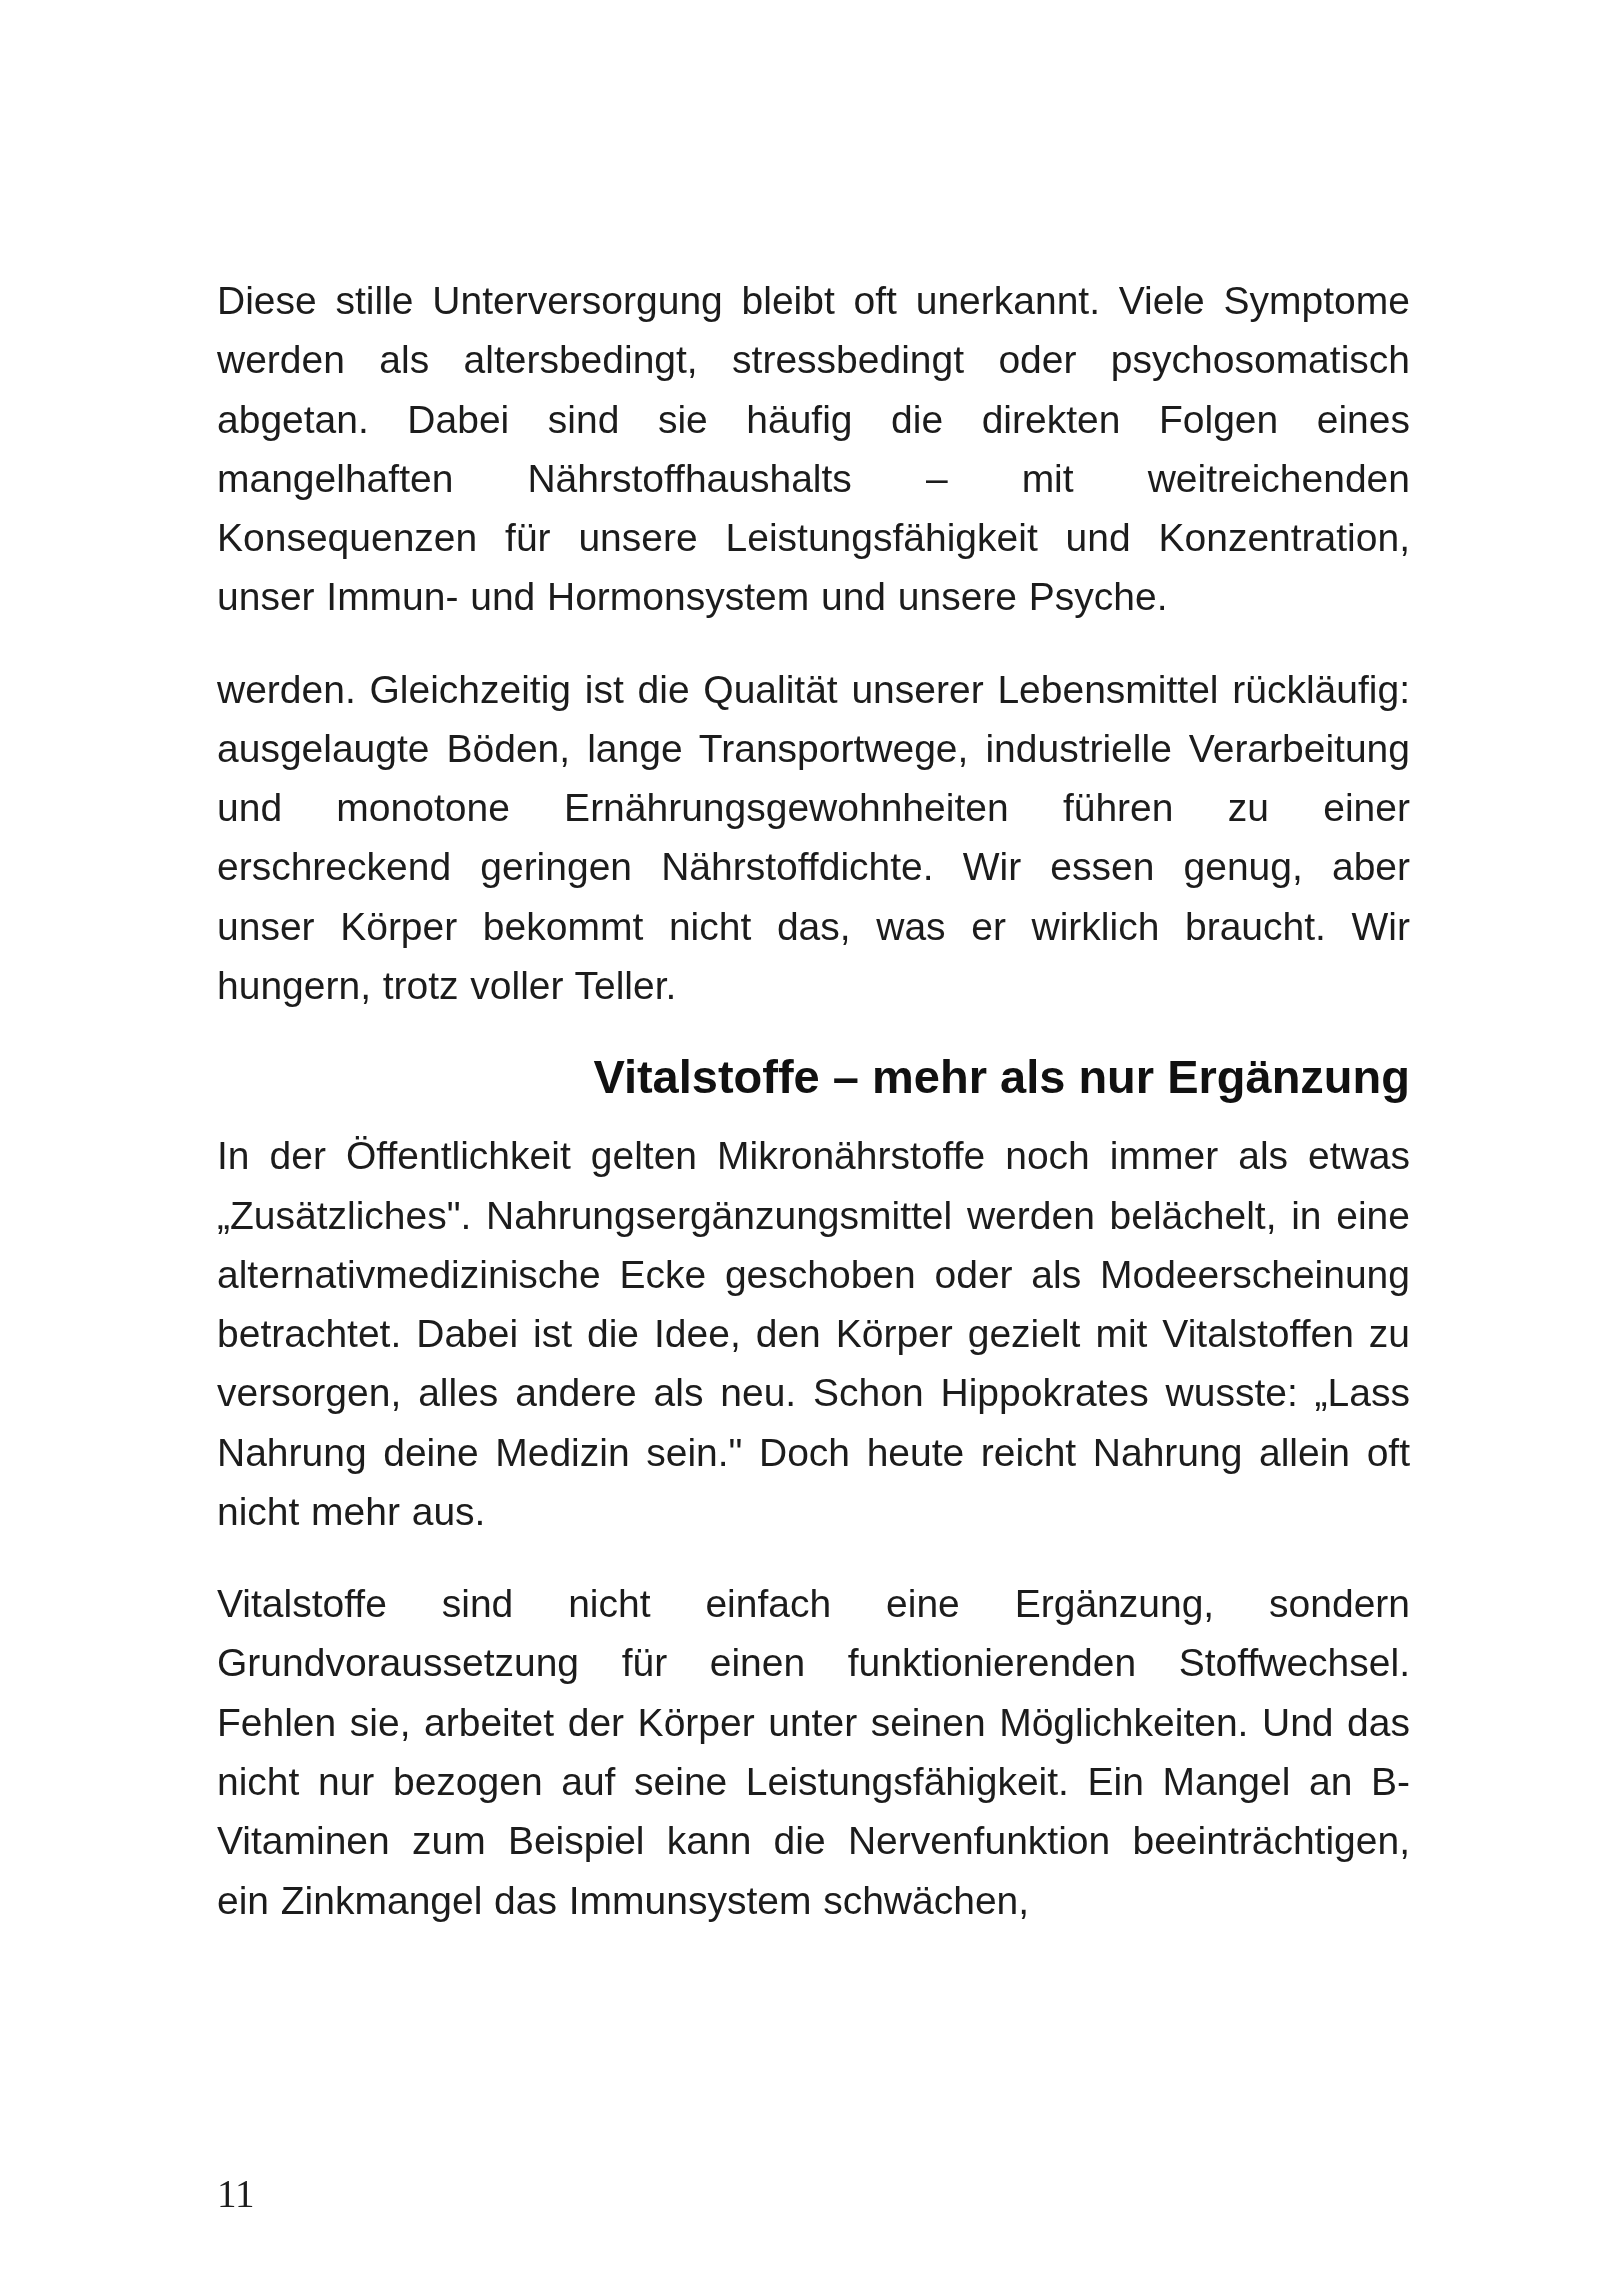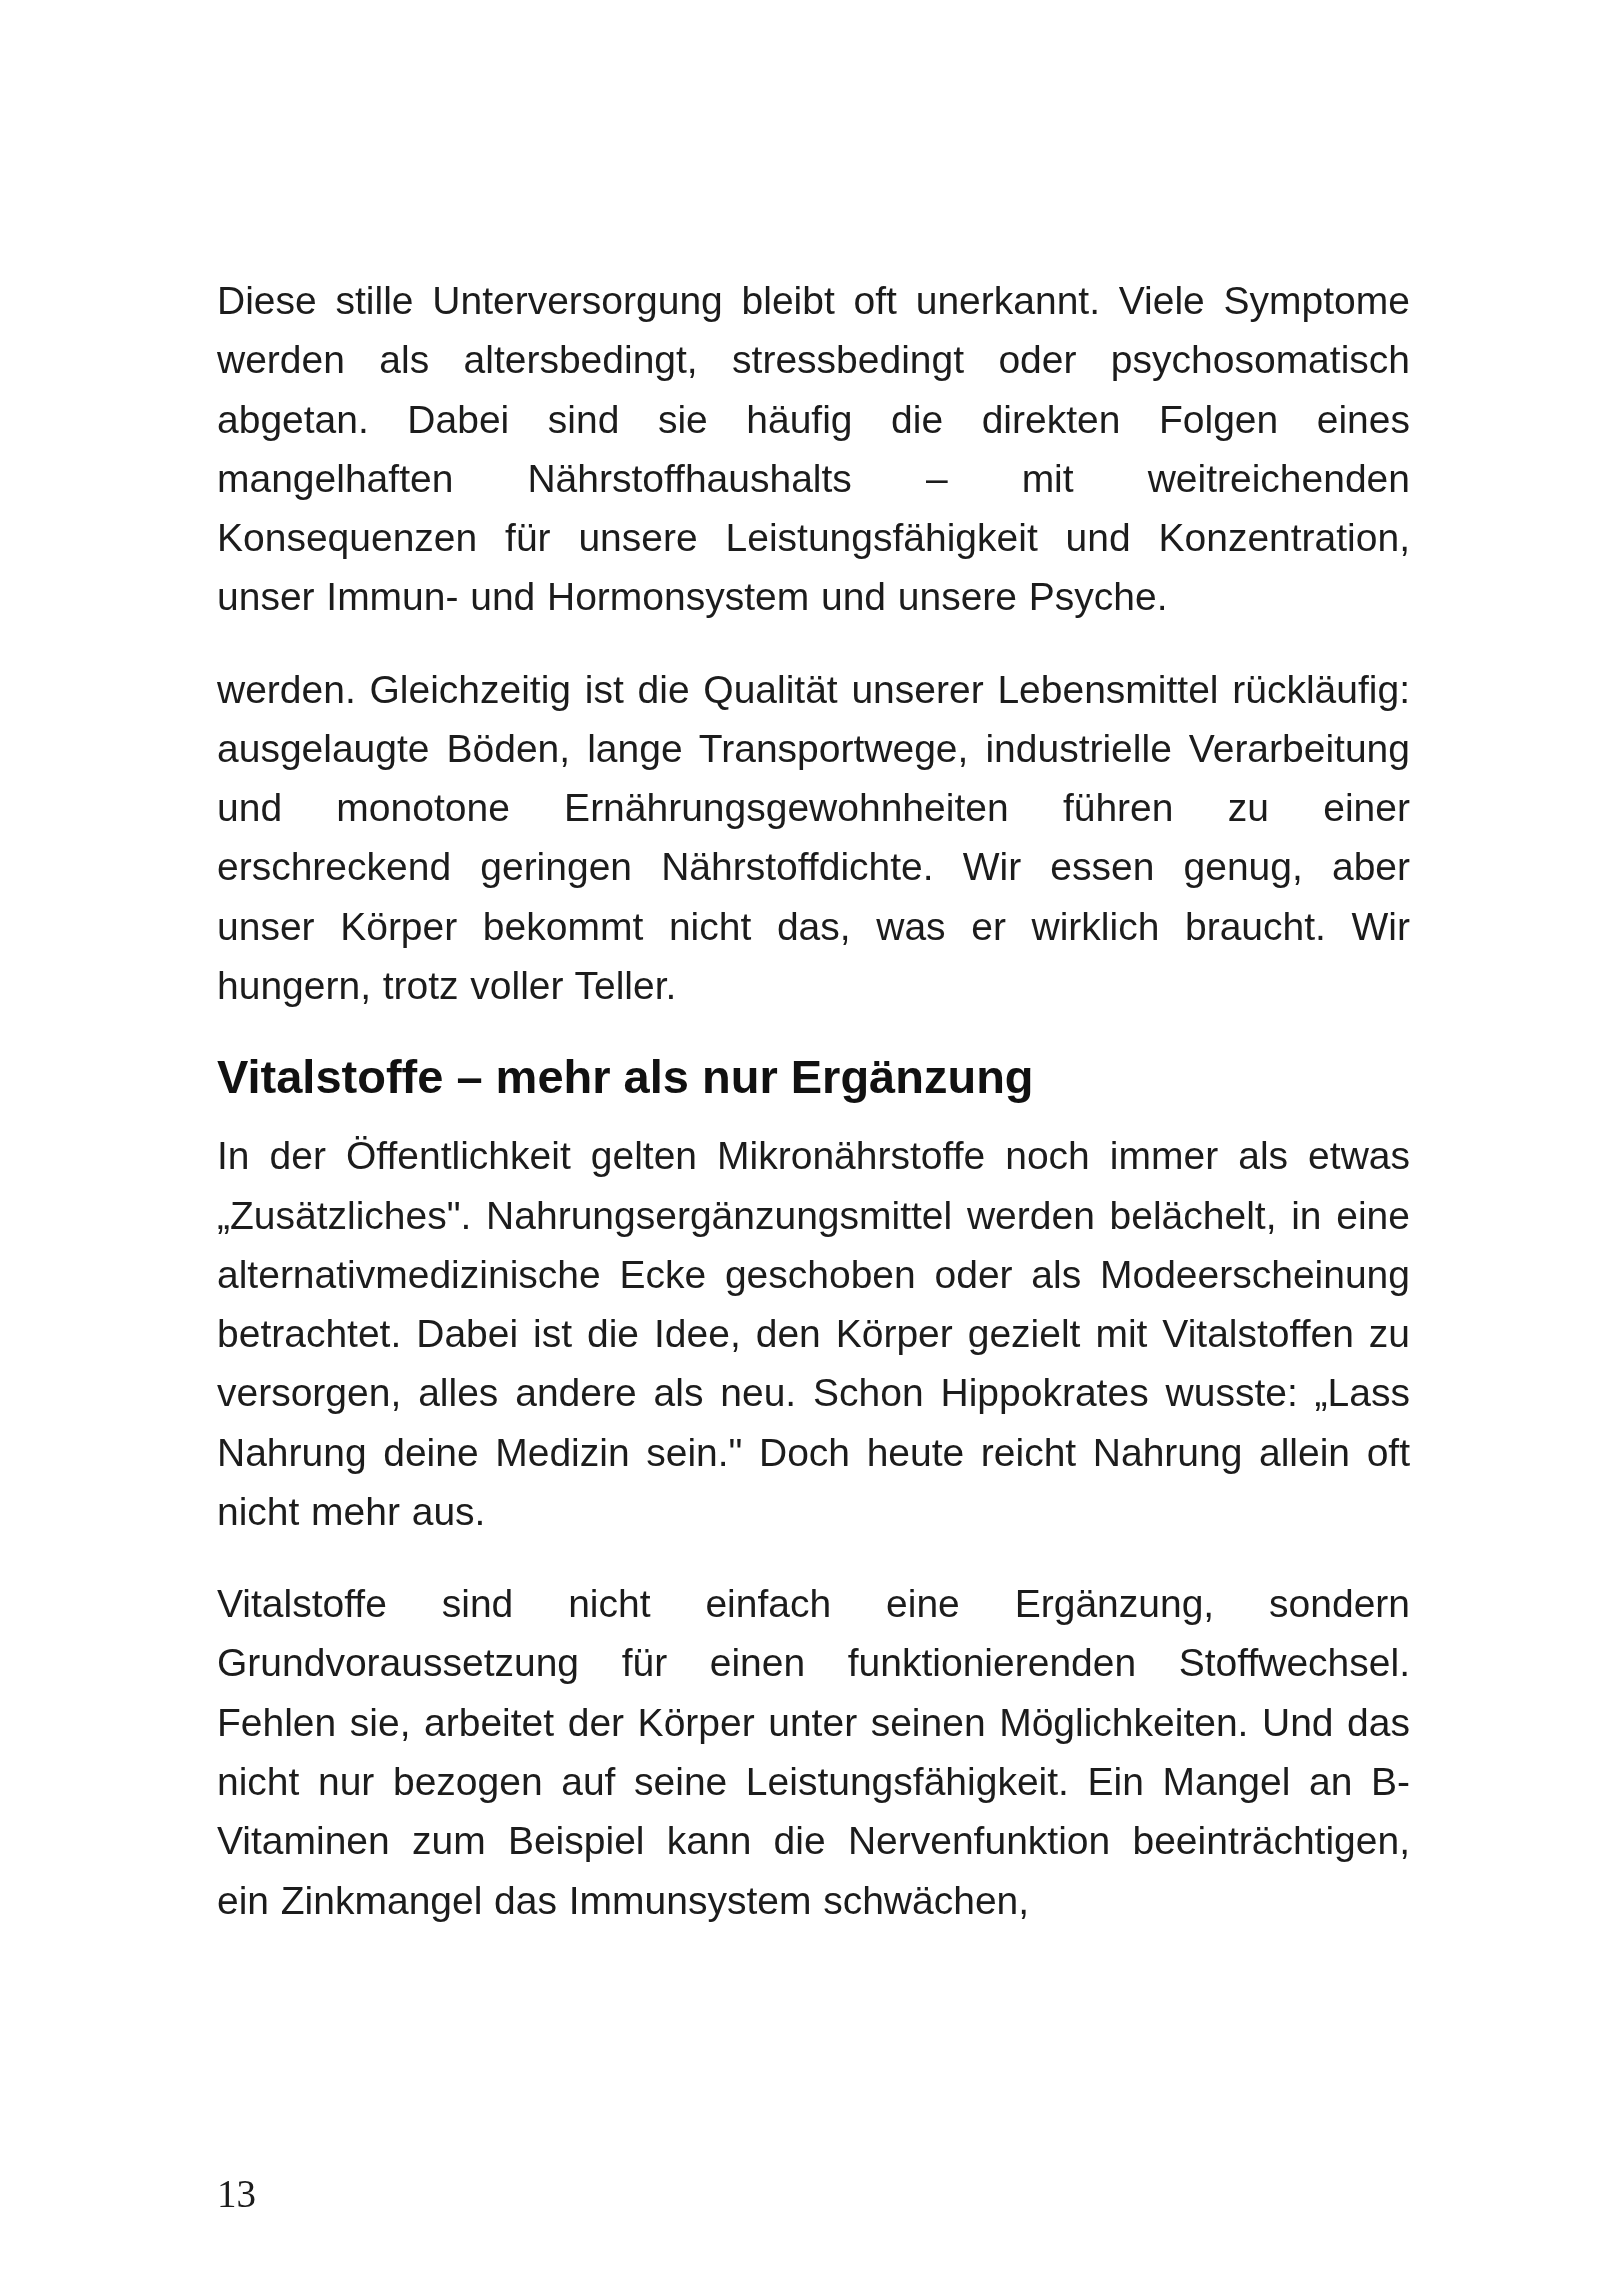--- a/index.html
+++ b/index.html
@@ -28,21 +28,21 @@
     line-height: 1.52;
     text-align: justify;
     margin: 0 0 33px 0;
     word-spacing: 0.9px;
   }
   .heading {
     font-size: 47px;
     font-weight: bold;
     line-height: 1.25;
     margin: 16.7px 0 19.4px 0;
-    text-align: left;
+    text-align: right;
     color: #111111;
   }
   .page-number {
     position: absolute;
     left: 217px;
     bottom: 79px;
     font-size: 39px;
     font-family: "Liberation Serif", serif;
     color: #1c1c1c;
   }
@@ -51,15 +51,15 @@
 <body>
 
 <div class="page">
   <div class="text-block">
     <p class="para">Diese stille Unterversorgung bleibt oft unerkannt. Viele Symptome werden als altersbedingt, stressbedingt oder psychosomatisch abgetan. Dabei sind sie häufig die direkten Folgen eines mangelhaften Nährstoffhaushalts – mit weitreichenden Konsequenzen für unsere Leistungsfähigkeit und Konzentration, unser Immun- und Hormonsystem und unsere Psyche.</p>
     <p class="para">werden. Gleichzeitig ist die Qualität unserer Lebensmittel rückläufig: ausgelaugte Böden, lange Transportwege, industrielle Verarbeitung und monotone Ernährungsgewohnheiten führen zu einer erschreckend geringen Nährstoffdichte. Wir essen genug, aber unser Körper bekommt nicht das, was er wirklich braucht. Wir hungern, trotz voller Teller.</p>
     <h2 class="heading">Vitalstoffe – mehr als nur Ergänzung</h2>
     <p class="para">In der Öffentlichkeit gelten Mikronährstoffe noch immer als etwas „Zusätzliches". Nahrungsergänzungsmittel werden belächelt, in eine alternativmedizinische Ecke geschoben oder als Modeerscheinung betrachtet. Dabei ist die Idee, den Körper gezielt mit Vitalstoffen zu versorgen, alles andere als neu. Schon Hippokrates wusste: „Lass Nahrung deine Medizin sein." Doch heute reicht Nahrung allein oft nicht mehr aus.</p>
     <p class="para">Vitalstoffe sind nicht einfach eine Ergänzung, sondern Grundvoraussetzung für einen funktionierenden Stoffwechsel. Fehlen sie, arbeitet der Körper unter seinen Möglichkeiten. Und das nicht nur bezogen auf seine Leistungsfähigkeit. Ein Mangel an B-Vitaminen zum Beispiel kann die Nervenfunktion beeinträchtigen, ein Zinkmangel das Immunsystem schwächen,</p>
   </div>
-  <div class="page-number">13</div>
+  <div class="page-number">11</div>
 </div>
 
 
 </body></html>

